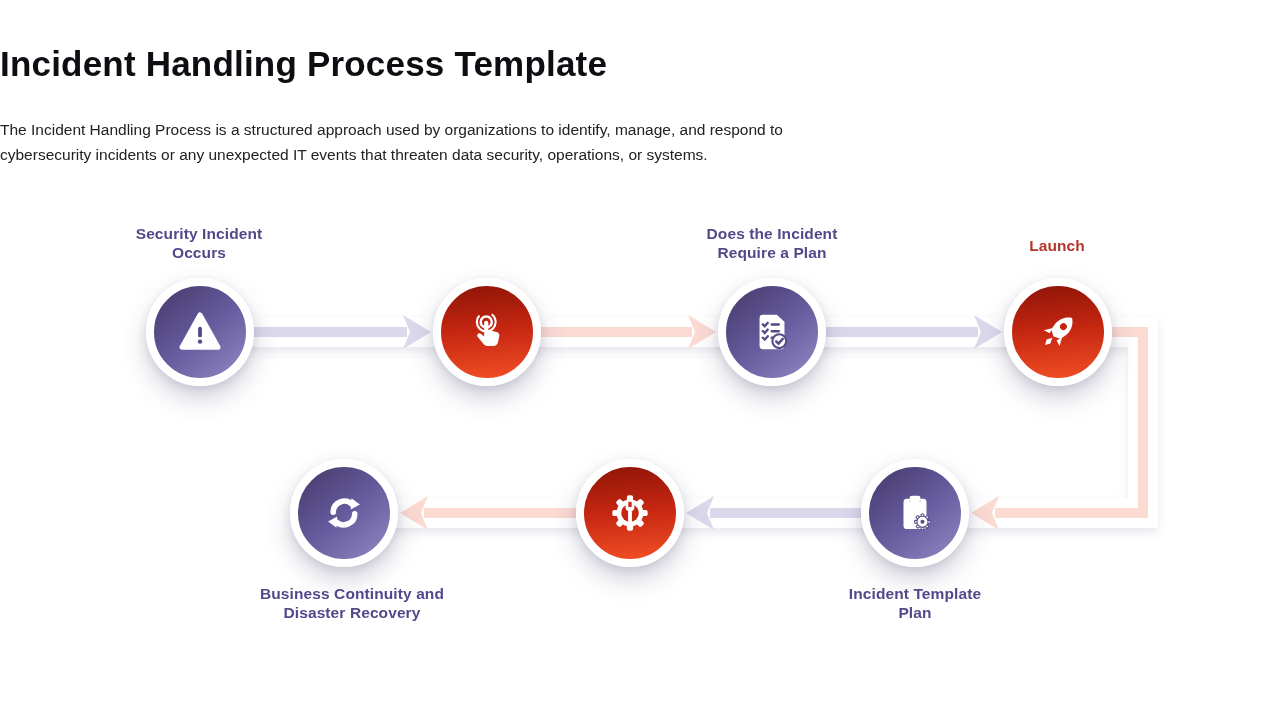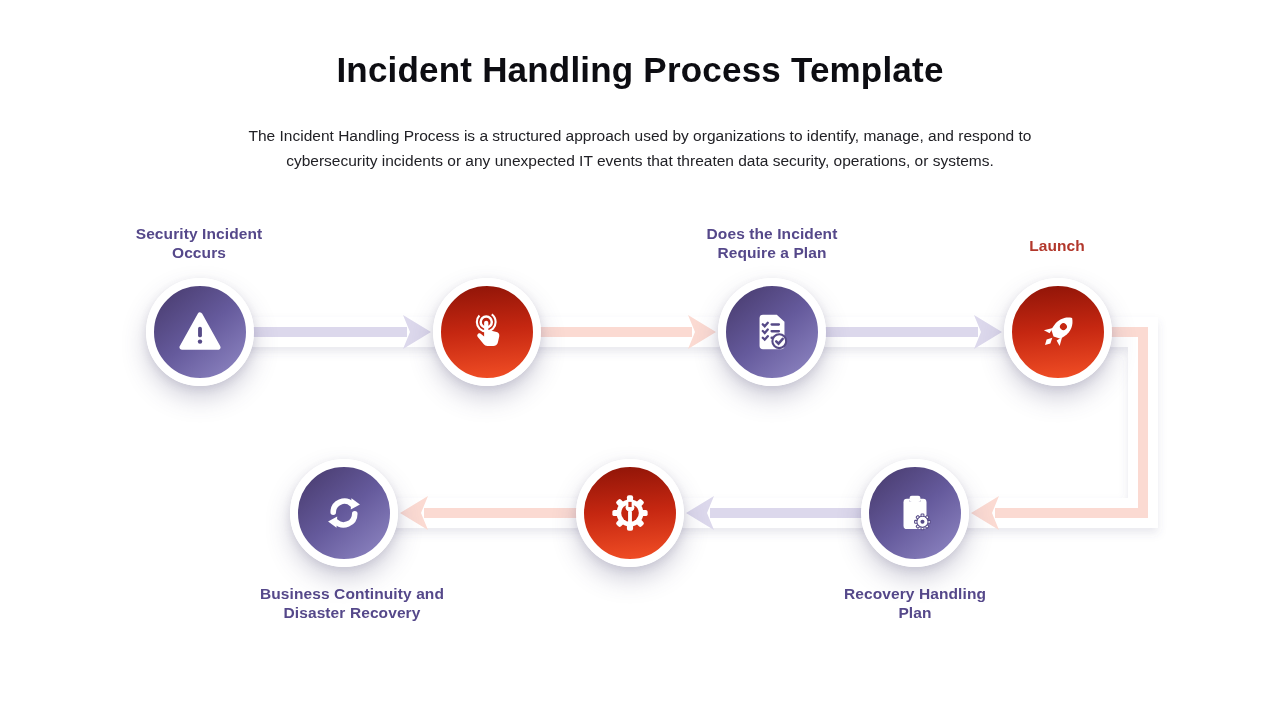--- a/index.html
+++ b/index.html
@@ -3,21 +3,21 @@
 <meta charset="utf-8">
 <style>
   html,body{margin:0;padding:0}
   body{
     width:1280px;height:720px;background:#ffffff;position:relative;overflow:hidden;
     font-family:"Liberation Sans","DejaVu Sans",sans-serif;
   }
   .stage{position:absolute;inset:0}
 
   
-  .header{position:absolute;top:50px;left:0;width:100%;text-align:center;z-index:4}
+  .header{position:absolute;top:44px;left:0;width:100%;text-align:left;z-index:4}
   .title{margin:0;font-size:35px;font-weight:800;letter-spacing:.2px;color:var(--title-text)}
   .subtitle{margin-top:33px;font-size:15.5px;line-height:25px;font-weight:500;color:var(--body-text)}
 
   
   .connectors{position:absolute;inset:0;z-index:1}
 
   
   .node{position:absolute;width:108px;height:108px;z-index:3}
   .circle{
     width:92px;height:92px;border-radius:50%;border:8px solid #fff;box-sizing:content-box;
@@ -159,21 +159,21 @@
             <rect x="-.75" y="-4.1" width="1.5" height="1.9" rx=".4" transform="rotate(270)"></rect>
             <rect x="-.75" y="-4.1" width="1.5" height="1.9" rx=".4" transform="rotate(315)"></rect>
             <circle r="2.9"></circle>
           </g>
           <circle r="1.05" fill="var(--icon-accent-purple)"></circle>
         </g>
       </svg>
     </div>
   </div>
   <div class="node-label purple-label p-l5">
-    <div>Recovery Handling</div>
+    <div>Incident Template</div>
     <div>Plan</div>
   </div>
 
   <div class="node p-n6">
     <div class="circle red">
       <svg viewBox="0 0 24 24">
         <g transform="translate(12 12)">
           <g fill="#fff">
             <rect x="-1.6" y="-9.2" width="3.2" height="3.4" rx="1"></rect>
             <rect x="-1.6" y="-9.2" width="3.2" height="3.4" rx="1" transform="rotate(45)"></rect>

